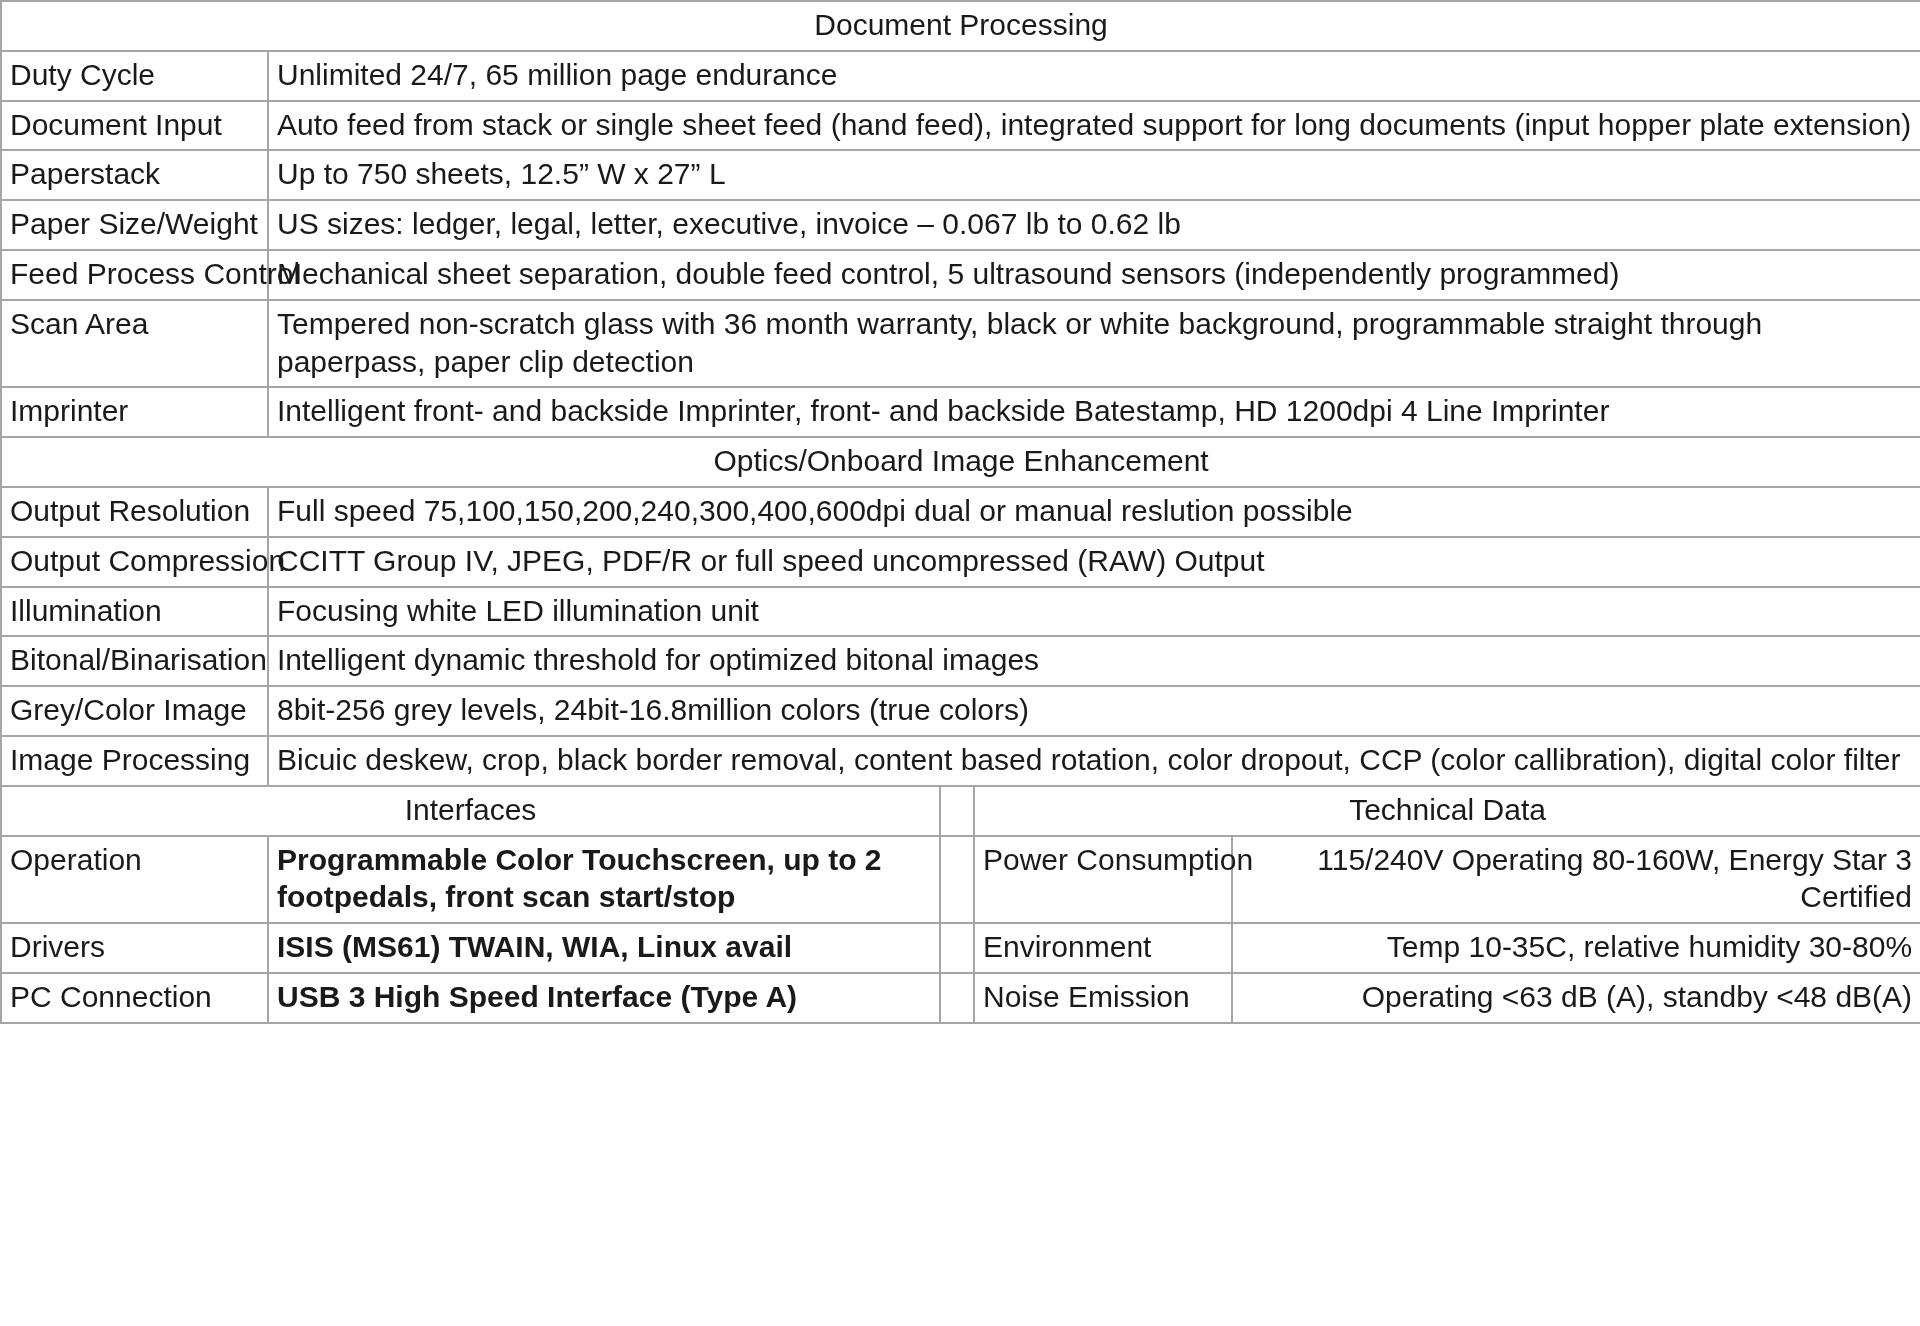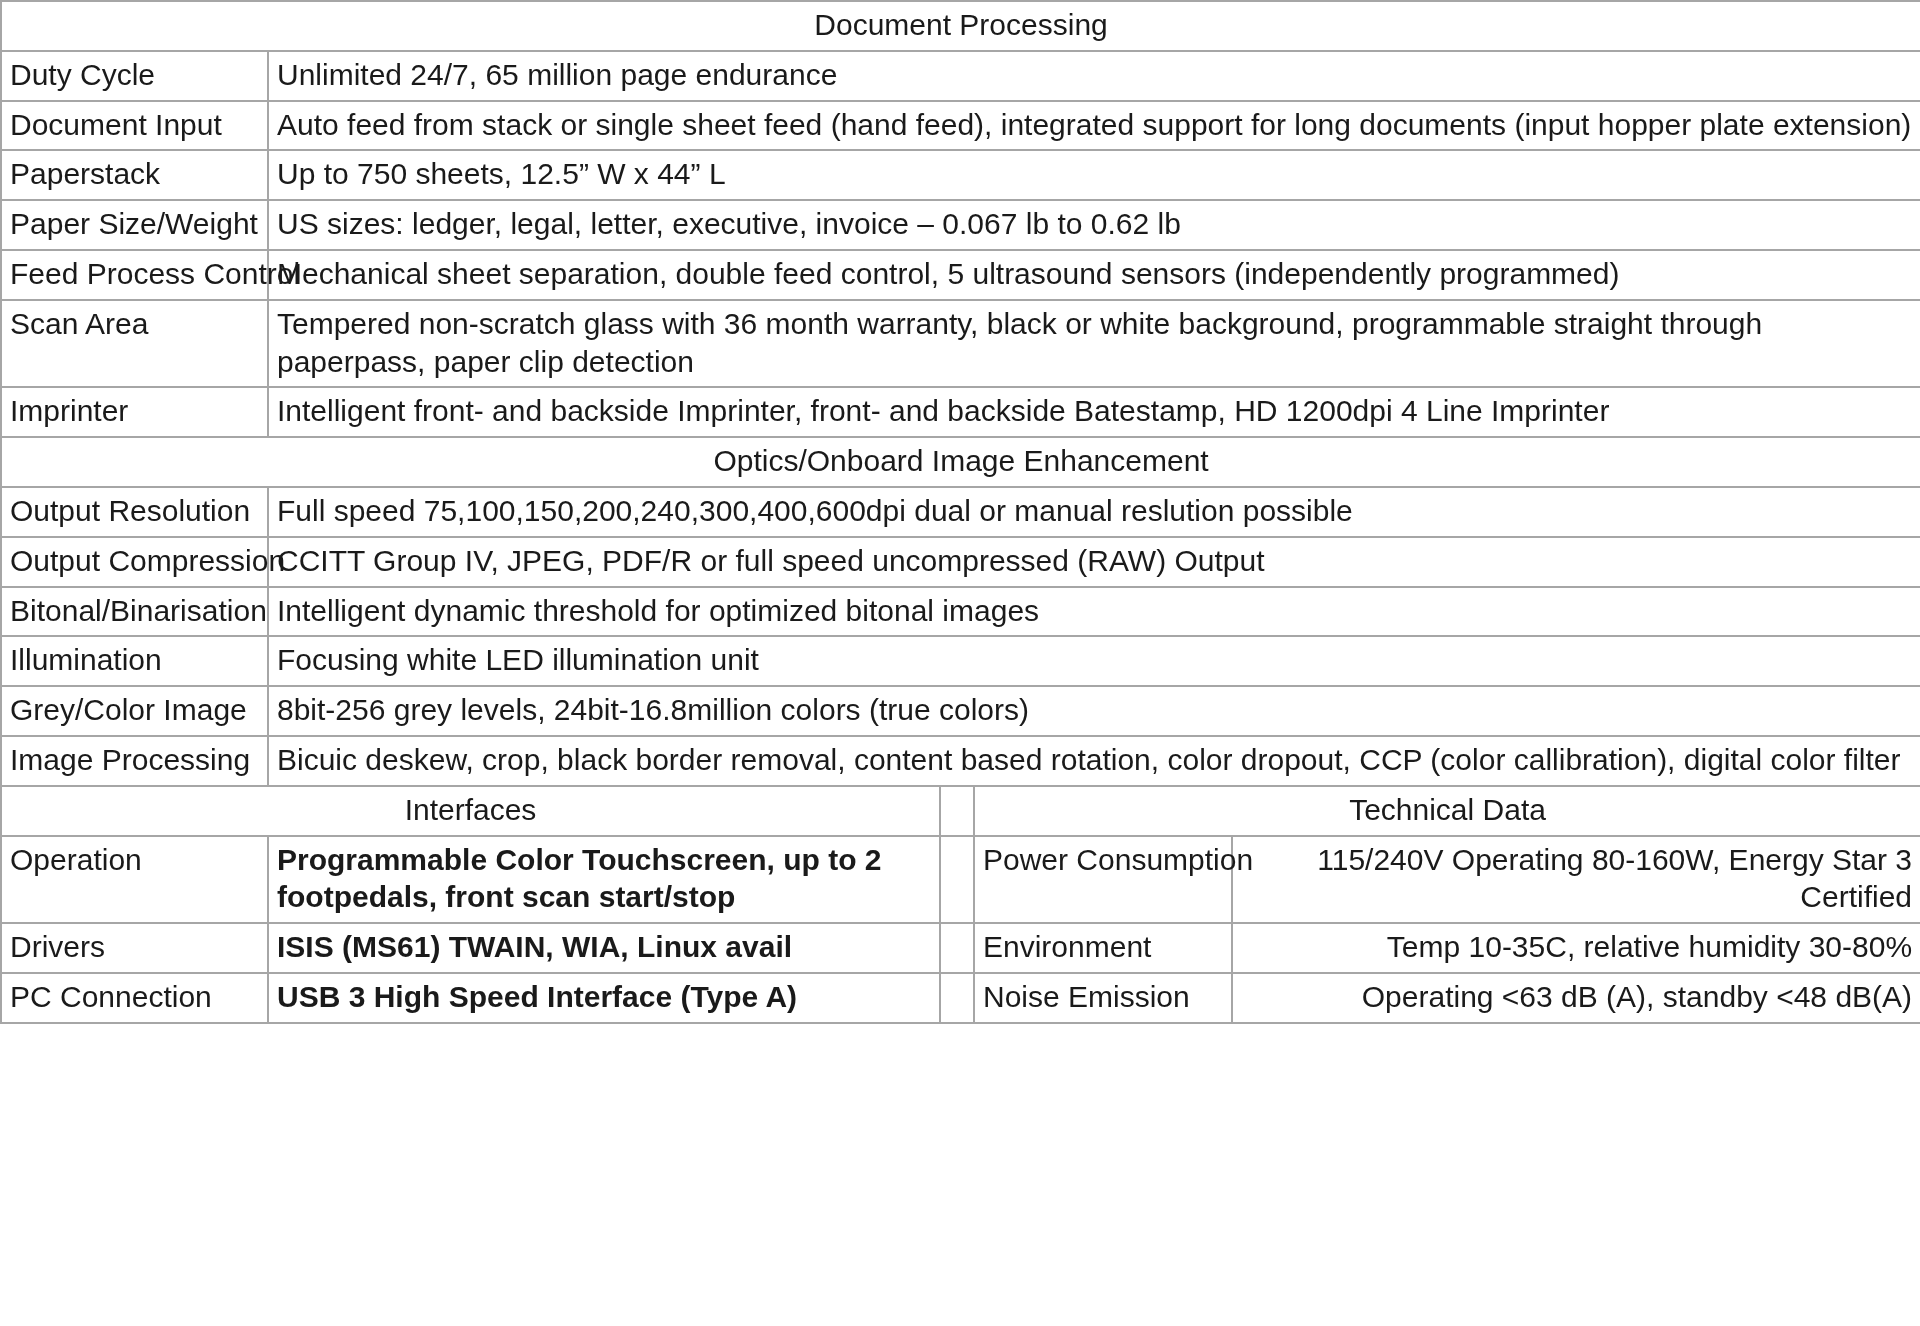--- a/index.html
+++ b/index.html
@@ -92,21 +92,21 @@
       <tr>
         <td class="label">Duty Cycle</td>
         <td class="value" colspan="4">Unlimited 24/7, 65 million page endurance</td>
       </tr>
       <tr>
         <td class="label">Document Input</td>
         <td class="value" colspan="4">Auto feed from stack or single sheet feed (hand feed), integrated support for long documents (input hopper plate extension)</td>
       </tr>
       <tr>
         <td class="label">Paperstack</td>
-        <td class="value" colspan="4">Up to 750 sheets, 12.5” W x 44” L</td>
+        <td class="value" colspan="4">Up to 750 sheets, 12.5” W x 27” L</td>
       </tr>
       <tr>
         <td class="label">Paper Size/Weight</td>
         <td class="value" colspan="4">US sizes: ledger, legal, letter, executive, invoice – 0.067 lb to 0.62 lb</td>
       </tr>
       <tr>
         <td class="label">Feed Process Control</td>
         <td class="value" colspan="4">Mechanical sheet separation, double feed control, 5 ultrasound sensors (independently programmed)</td>
       </tr>
       <tr>
@@ -124,26 +124,26 @@
 
       <tr>
         <td class="label">Output Resolution</td>
         <td class="value" colspan="4">Full speed 75,100,150,200,240,300,400,600dpi dual or manual reslution possible</td>
       </tr>
       <tr>
         <td class="label">Output Compression</td>
         <td class="value" colspan="4">CCITT Group IV, JPEG, PDF/R or full speed uncompressed (RAW) Output</td>
       </tr>
       <tr>
+        <td class="label">Illumination</td>
+        <td class="value" colspan="4">Focusing white LED illumination unit</td>
+      </tr>
+      <tr>
         <td class="label">Bitonal/Binarisation</td>
         <td class="value" colspan="4">Intelligent dynamic threshold for optimized bitonal images</td>
-      </tr>
-      <tr>
-        <td class="label">Illumination</td>
-        <td class="value" colspan="4">Focusing white LED illumination unit</td>
       </tr>
       <tr>
         <td class="label">Grey/Color Image</td>
         <td class="value" colspan="4">8bit-256 grey levels, 24bit-16.8million colors (true colors)</td>
       </tr>
       <tr>
         <td class="label">Image Processing</td>
         <td class="value" colspan="4">Bicuic deskew, crop, black border removal, content based rotation, color dropout, CCP (color callibration), digital color filter</td>
       </tr>
 

